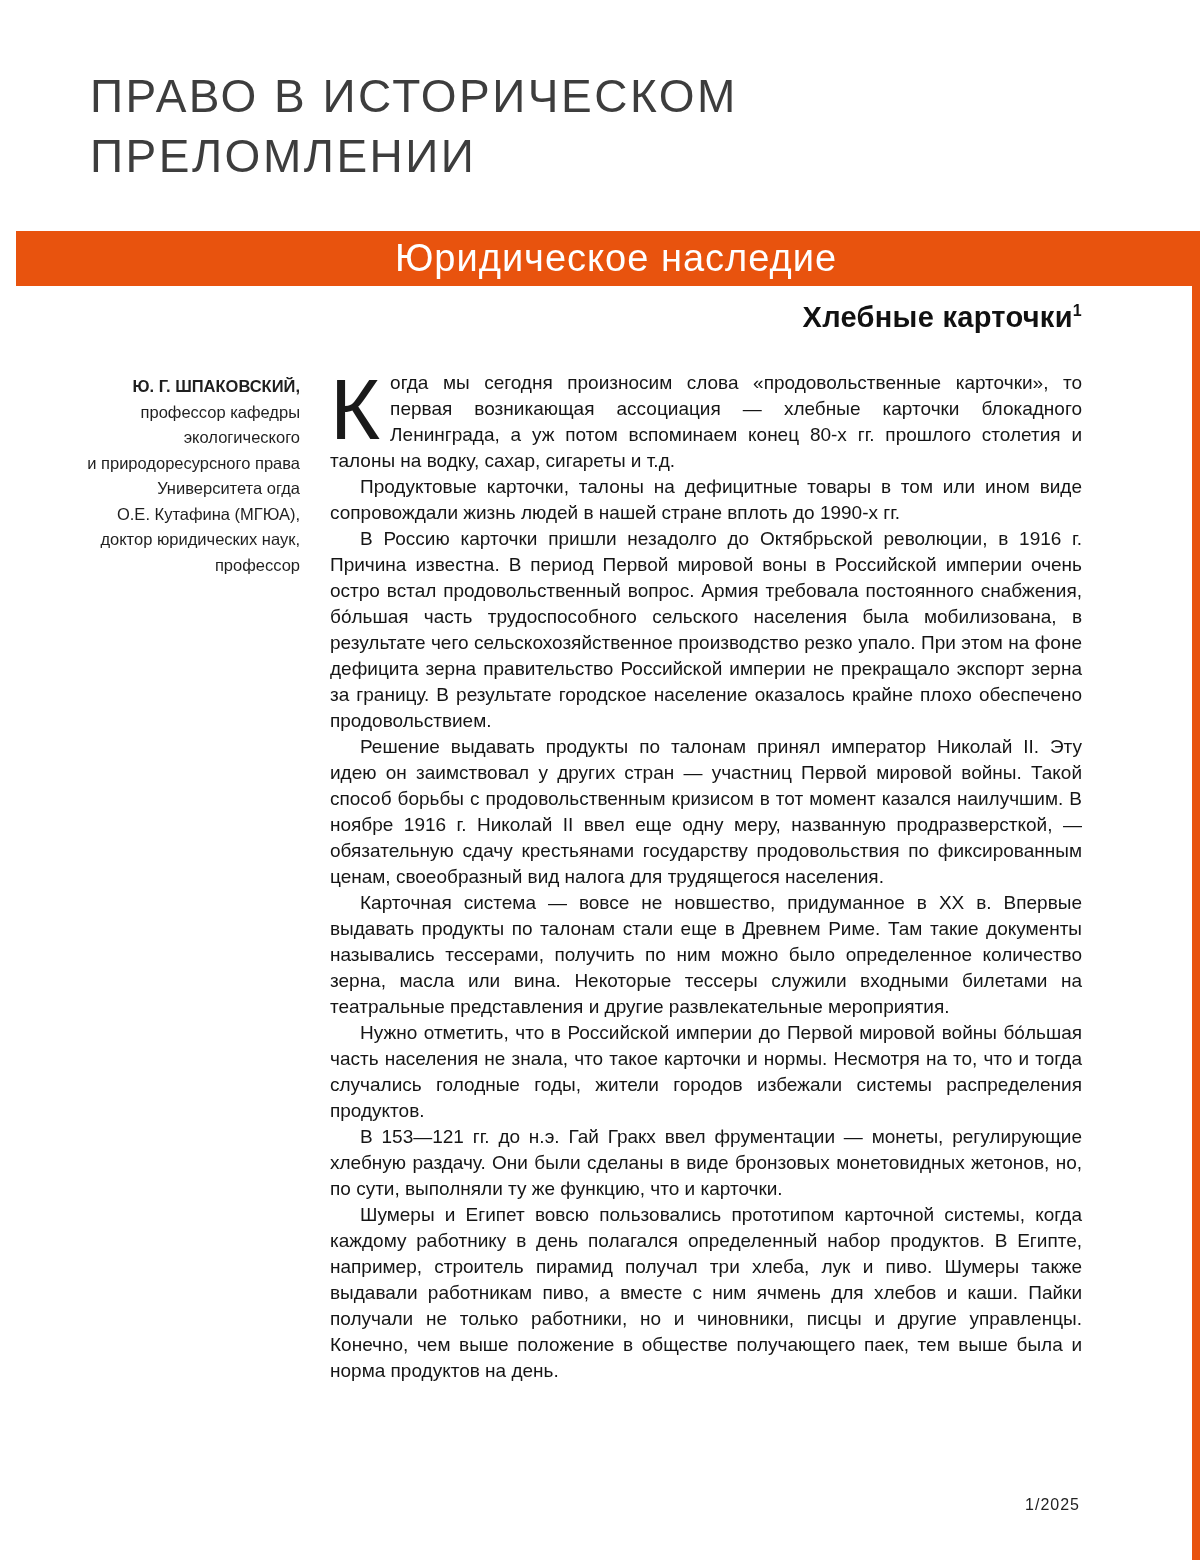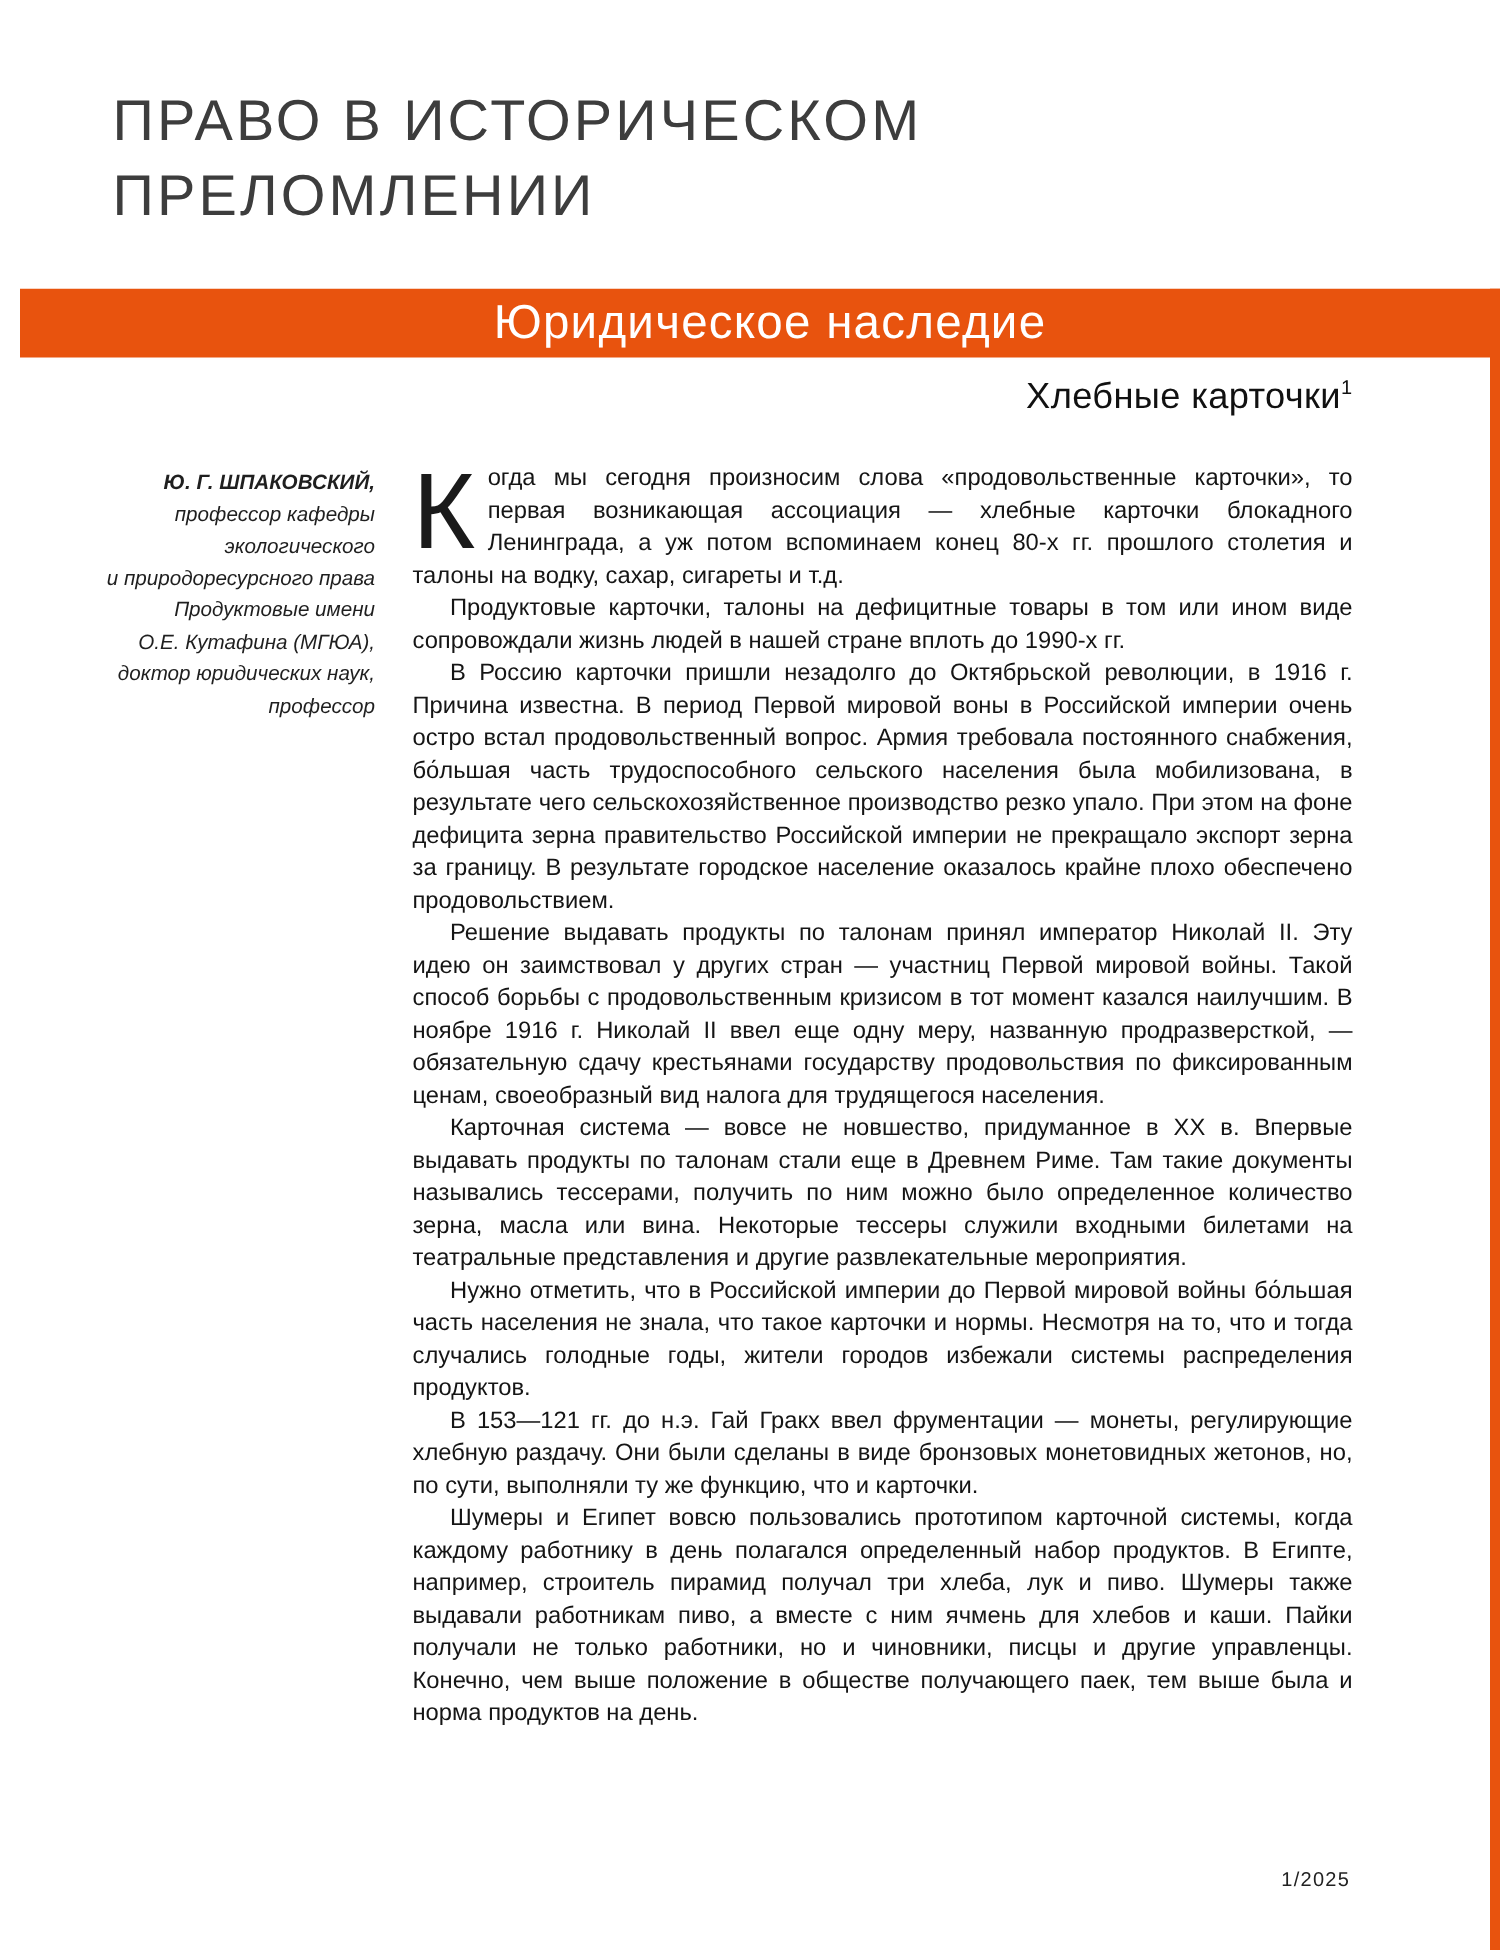--- a/index.html
+++ b/index.html
@@ -48,33 +48,32 @@
     bottom: 0;
     background: var(--accent);
   }
 
   .article-title {
     position: absolute;
     top: 301px;
     right: 118px;
     margin: 0;
     font-size: 29px;
-    font-weight: normal;
+    font-weight: bold;
     color: #111111;
     letter-spacing: 0.3px;
   }
   .article-title sup { font-size: 16px; }
 
   .author-block {
     position: absolute;
     left: 70px;
     top: 374px;
     width: 230px;
     text-align: right;
-    font-style: italic;
     font-size: 16.5px;
     line-height: 25.5px;
     color: #1f1f1f;
   }
   .author-name { font-weight: bold; }
 
   .article-body {
     position: absolute;
     left: 330px;
     top: 370px;
@@ -140,21 +139,21 @@
 
   <div class="accent-stripe"></div>
 
   <h1 class="article-title"><span>Хлебные карточки</span><sup>1</sup></h1>
 
   <aside class="author-block">
     <div class="author-name">Ю. Г. ШПАКОВСКИЙ,</div>
     <div>профессор кафедры</div>
     <div>экологического</div>
     <div>и природоресурсного права</div>
-    <div>Продуктовые имени</div>
+    <div>Университета огда</div>
     <div>О.Е. Кутафина (МГЮА),</div>
     <div>доктор юридических наук,</div>
     <div>профессор</div>
   </aside>
 
   <main class="article-body">
     <p class="lead"><span class="dropcap">К</span><span>огда мы сегодня произносим слова «продовольственные карточки», то первая возникающая ассоциация — хлебные карточки блокадного Ленинграда, а уж потом вспоминаем конец 80-х гг. прошлого столетия и талоны на водку, сахар, сигареты и т.д.</span></p>
     <p class="para">Продуктовые карточки, талоны на дефицитные товары в том или ином виде сопровождали жизнь людей в нашей стране вплоть до 1990-х гг.</p>
     <p class="para">В Россию карточки пришли незадолго до Октябрьской революции, в 1916 г. Причина известна. В период Первой мировой воны в Российской империи очень остро встал продовольственный вопрос. Армия требовала постоянного снабжения, бо́льшая часть трудоспособного сельского населения была мобилизована, в результате чего сельскохозяйственное производство резко упало. При этом на фоне дефицита зерна правительство Российской империи не прекращало экспорт зерна за границу. В результате городское население оказалось крайне плохо обеспечено продовольствием.</p>
     <p class="para">Решение выдавать продукты по талонам принял император Николай II. Эту идею он заимствовал у других стран — участниц Первой мировой войны. Такой способ борьбы с продовольственным кризисом в тот момент казался наилучшим. В ноябре 1916 г. Николай II ввел еще одну меру, названную продразверсткой, — обязательную сдачу крестьянами государству продовольствия по фиксированным ценам, своеобразный вид налога для трудящегося населения.</p>

